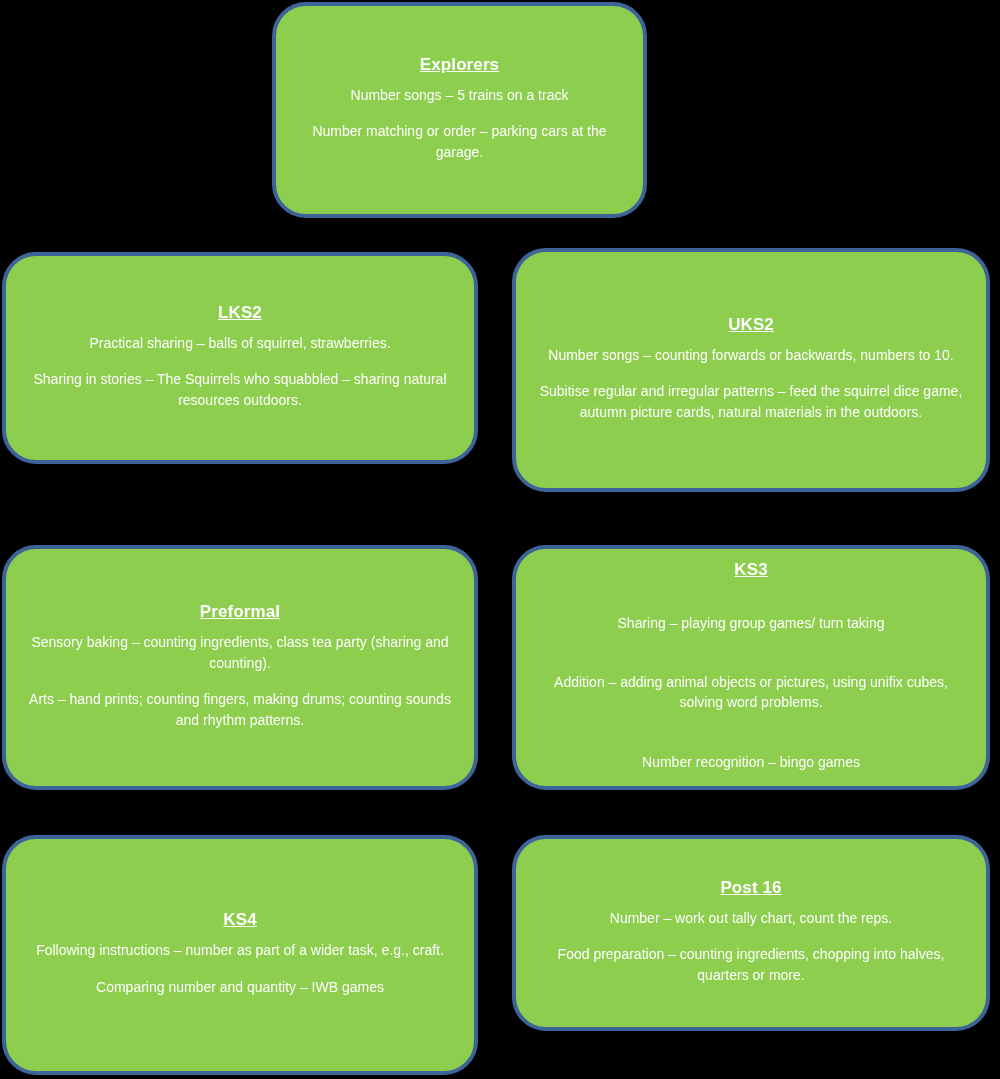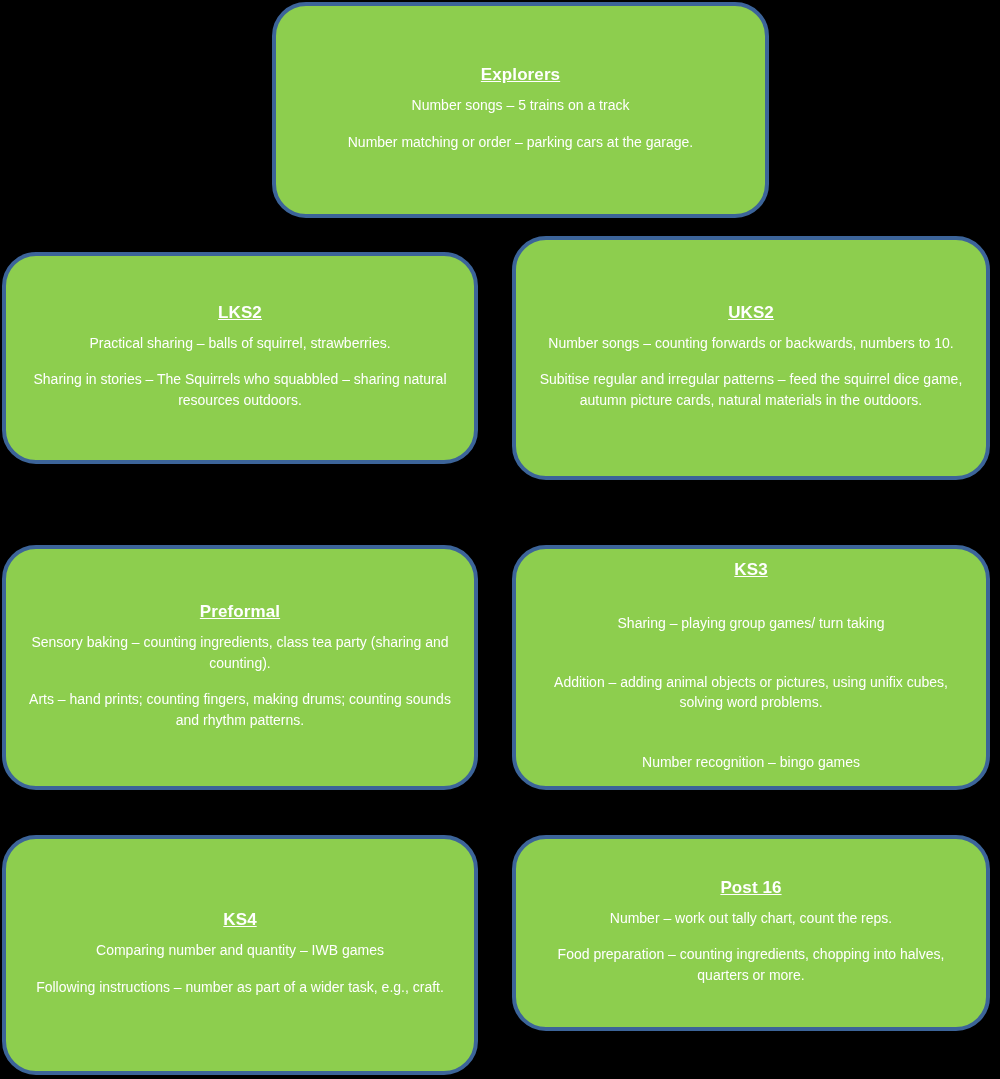--- a/index.html
+++ b/index.html
@@ -47,24 +47,24 @@
     line-height: 1.46;
     text-align: center;
     margin: 0 0 16px 0;
     max-width: 100%;
   }
   .card-line:last-child {
     margin-bottom: 0;
   }
 
   
-  #card-explorers { left: 272px; top: 2px;   width: 497px; height: 216px; }
+  #card-explorers { left: 272px; top: 2px;   width: 375px; height: 216px; }
   
   #card-lks2      { left: 2px;   top: 252px; width: 476px; height: 212px; }
-  #card-uks2      { left: 512px; top: 236px; width: 478px; height: 244px; }
+  #card-uks2      { left: 512px; top: 248px; width: 478px; height: 244px; }
   
   #card-preformal { left: 2px;   top: 545px; width: 476px; height: 245px; }
   #card-ks3       { left: 512px; top: 545px; width: 478px; height: 245px; justify-content: space-between; }
   
   #card-ks4       { left: 2px;   top: 835px; width: 476px; height: 240px; }
   #card-post16    { left: 512px; top: 835px; width: 478px; height: 196px; }
 </style>
 </head>
 <body>
 
@@ -96,22 +96,22 @@
 
   <div class="card" id="card-ks3">
     <div class="card-title">KS3</div>
     <div class="card-line">Sharing – playing group games/ turn taking</div>
     <div class="card-line">Addition – adding animal objects or pictures, using unifix cubes, solving word problems.</div>
     <div class="card-line">Number recognition – bingo games</div>
   </div>
 
   <div class="card" id="card-ks4">
     <div class="card-title">KS4</div>
+    <div class="card-line">Following instructions – number as part of a wider task, e.g., craft.</div>
     <div class="card-line">Comparing number and quantity – IWB games</div>
-    <div class="card-line">Following instructions – number as part of a wider task, e.g., craft.</div>
   </div>
 
   <div class="card" id="card-post16">
     <div class="card-title">Post 16</div>
     <div class="card-line">Number – work out tally chart, count the reps.</div>
     <div class="card-line">Food preparation – counting ingredients, chopping into halves, quarters or more.</div>
   </div>
 
 </div>
 

